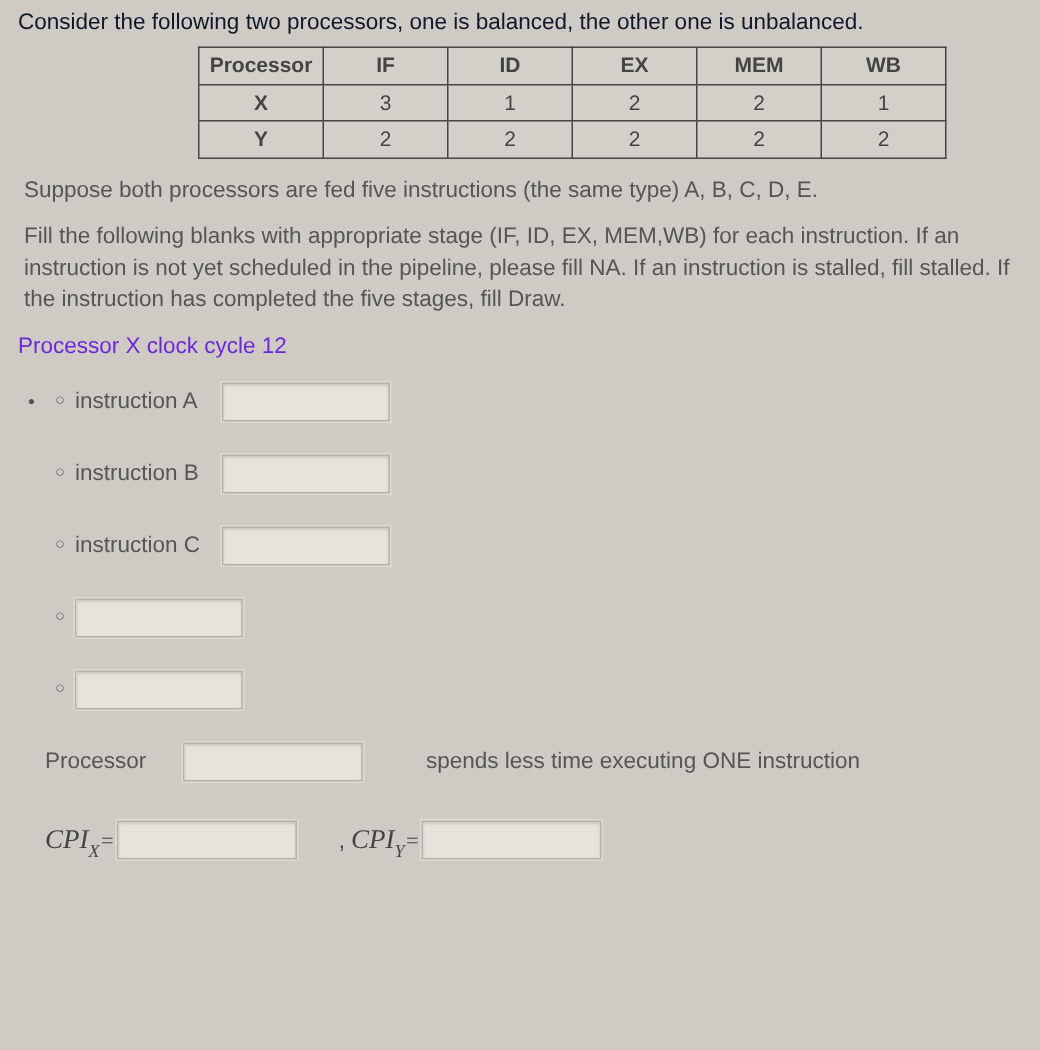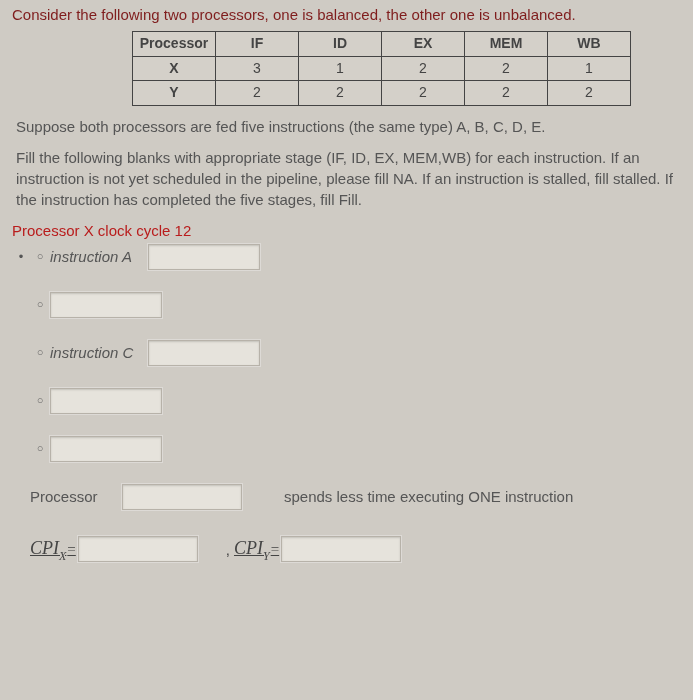--- a/index.html
+++ b/index.html
@@ -14,21 +14,21 @@
     box-sizing: border-box;
   }
   .page {
     padding: 4px 10px 10px 12px;
     font-size: 15px;
     line-height: 1.4;
   }
   .intro {
     margin: 0 0 6px 0;
     font-size: 15px;
-    color: #7f1d1d;
+    color: #0f172a;
   }
   table.proc {
     border-collapse: collapse;
     margin: 2px 0 10px 120px;
     background: #d4d0c9;
   }
   table.proc th, table.proc td {
     border: 1px solid #444;
     padding: 2px 0;
     text-align: center;
@@ -38,22 +38,22 @@
     width: 82px;
   }
   table.proc th {
     font-weight: bold;
   }
   p.para {
     margin: 8px 0 10px 4px;
     color: #555;
   }
   .section-title {
-    margin: 6px 0 3px 0;
-    color: #b91c1c;
+    margin: 6px 0 14px 0;
+    color: #6d28d9;
   }
   ul.instr {
     list-style: none;
     padding: 0;
     margin: 0 0 6px 0;
   }
   ul.instr li {
     display: flex;
     align-items: center;
     margin: 0 0 22px 0;
@@ -67,21 +67,20 @@
   .circ {
     width: 20px;
     text-align: center;
     color: #666;
     font-size: 11px;
   }
   .instr-label {
     width: 98px;
     font-size: 15px;
     color: #555;
-    font-style: italic;
   }
   input.blank {
     background: #e6e3dc;
     border: 1px solid #b7b2a9;
     box-shadow: inset 0 1px 2px rgba(0,0,0,0.15), 0 0 0 1px rgba(255,255,255,0.3);
     height: 26px;
     box-sizing: border-box;
     padding: 0 4px;
     font-size: 14px;
     color: #444;
@@ -108,21 +107,20 @@
     display: flex;
     align-items: center;
     margin: 26px 0 0 0;
     padding-left: 18px;
   }
   .cpi-label {
     font-family: "Times New Roman", serif;
     font-style: italic;
     font-size: 18px;
     color: #444;
-    text-decoration: underline;
   }
   .sub {
     font-style: italic;
     font-size: 12px;
     vertical-align: sub;
     position: relative;
     top: 2px;
   }
   .eq {
     font-style: normal;
@@ -167,35 +165,36 @@
       <td>2</td>
       <td>2</td>
       <td>2</td>
       <td>2</td>
     </tr>
   </tbody>
     </table>
 
   <p class="para">Suppose both processors are fed five instructions (the same type) A, B, C, D, E.</p>
   <p class="para">
-    <span>Fill the following blanks with appropriate stage (IF, ID, EX, MEM,WB) for each instruction. If an instruction is not yet scheduled in the pipeline, please fill NA. If an instruction is stalled, fill </span><span class="italic">stalled.</span><span> If the instruction has completed the five stages, fill </span><span class="italic">Fill.</span>
+    <span>Fill the following blanks with appropriate stage (IF, ID, EX, MEM,WB) for each instruction. If an instruction is not yet scheduled in the pipeline, please fill NA. If an instruction is stalled, fill </span><span class="italic">stalled.</span><span> If the instruction has completed the five stages, fill </span><span class="italic">Draw.</span>
   </p>
 
   <p class="section-title">Processor X clock cycle 12</p>
 
   <ul class="instr">
     <li>
       <span class="dot">•</span>
       <span class="circ">○</span>
       <span class="instr-label">instruction A</span>
       <input class="blank w110" style="">
     </li>
     <li>
       <span class="dot"></span>
       <span class="circ">○</span>
+      <span class="instr-label">instruction B</span>
       <input class="blank w110" style="">
     </li>
     <li>
       <span class="dot"></span>
       <span class="circ">○</span>
       <span class="instr-label">instruction C</span>
       <input class="blank w110" style="">
     </li>
     <li>
       <span class="dot"></span>

